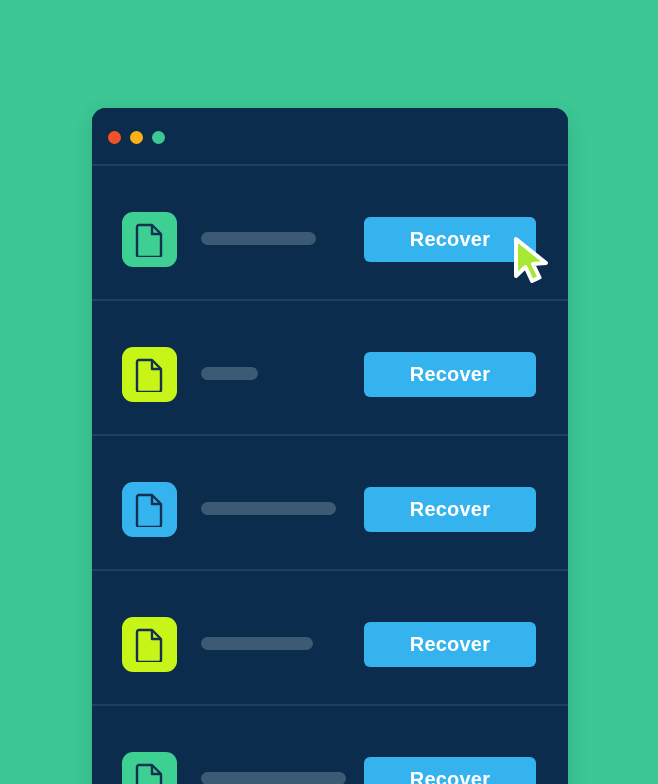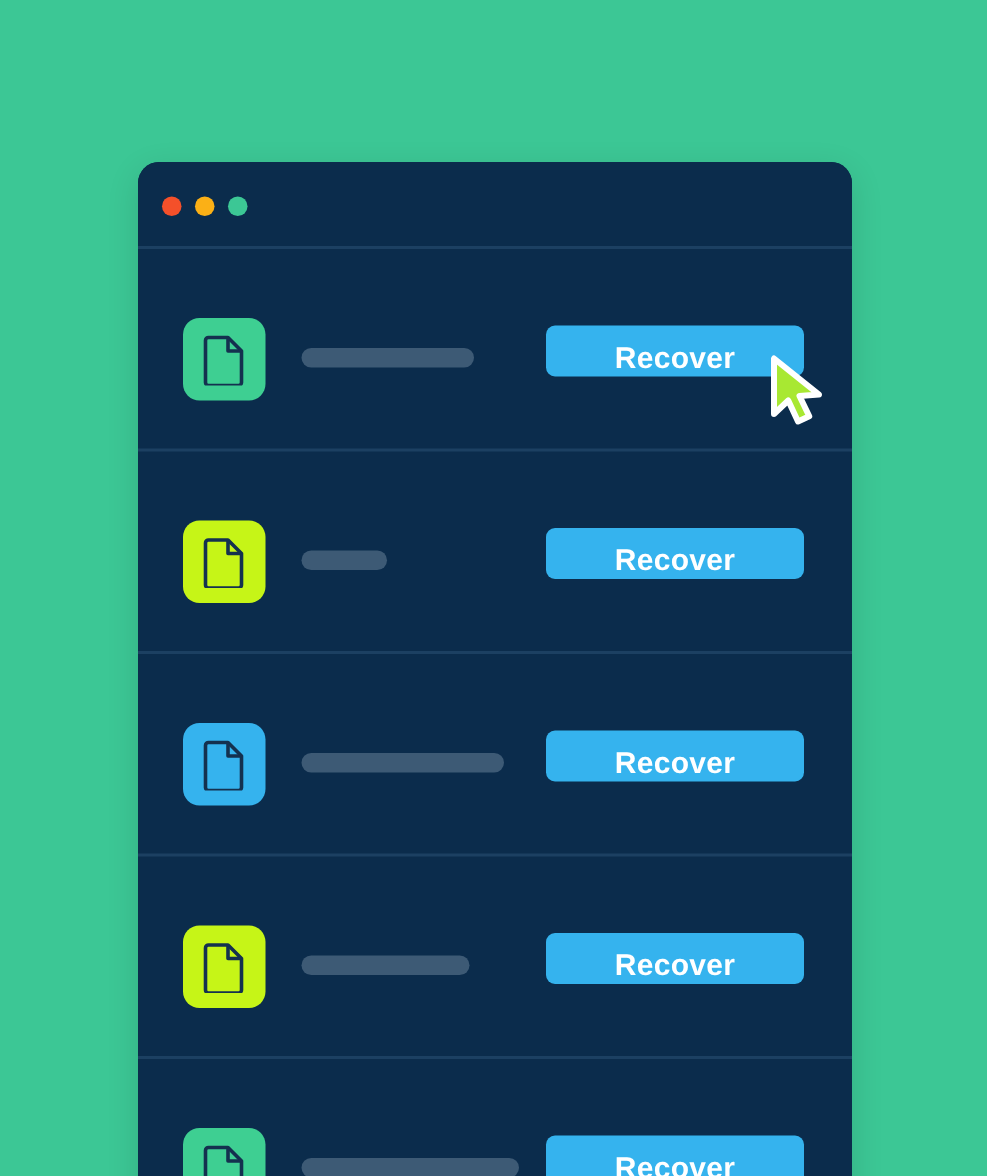--- a/index.html
+++ b/index.html
@@ -86,21 +86,21 @@
     height: 13px;
     border-radius: 7px;
     background: #3d5a75;
   }
 
   .recover-btn {
     position: absolute;
     left: 272px;
     top: 51px;
     width: 172px;
-    height: 34px;
+    height: 45px;
     background: #35b3ee;
     color: #ffffff;
     border: none;
     border-radius: 6px;
     font-family: "Liberation Sans", sans-serif;
     font-size: 20px;
     font-weight: bold;
     letter-spacing: 0.2px;
     cursor: pointer;
     padding: 0;

